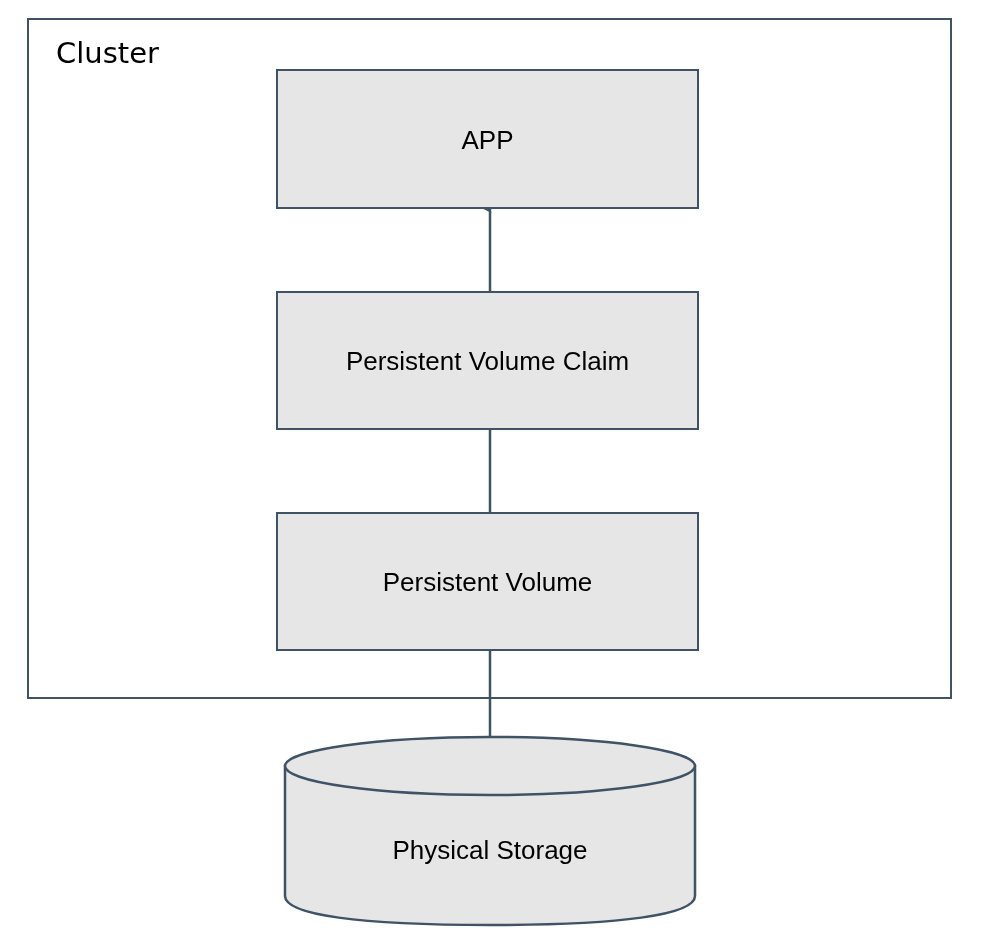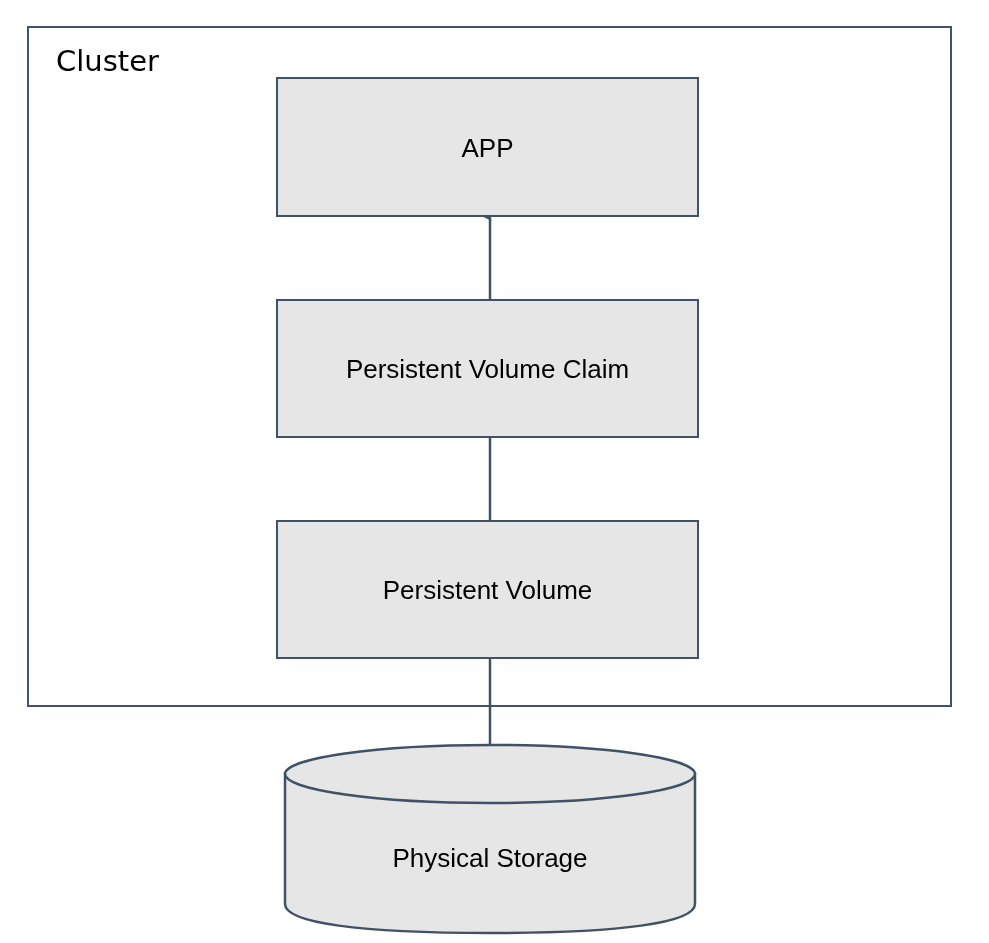--- a/index.html
+++ b/index.html
@@ -11,21 +11,21 @@
     width: 989px;
     height: 943px;
     position: relative;
     font-family: "Liberation Sans", sans-serif;
     overflow: hidden;
   }
 
   #diagram-root {
     position: absolute;
     left: 0;
-    top: 8px;
+    top: 0;
     width: 989px;
     height: 765px;
   }
 
   svg.diagram-svg {
     position: absolute;
     left: 0;
     top: 0;
     width: 989px;
     height: 943px;

